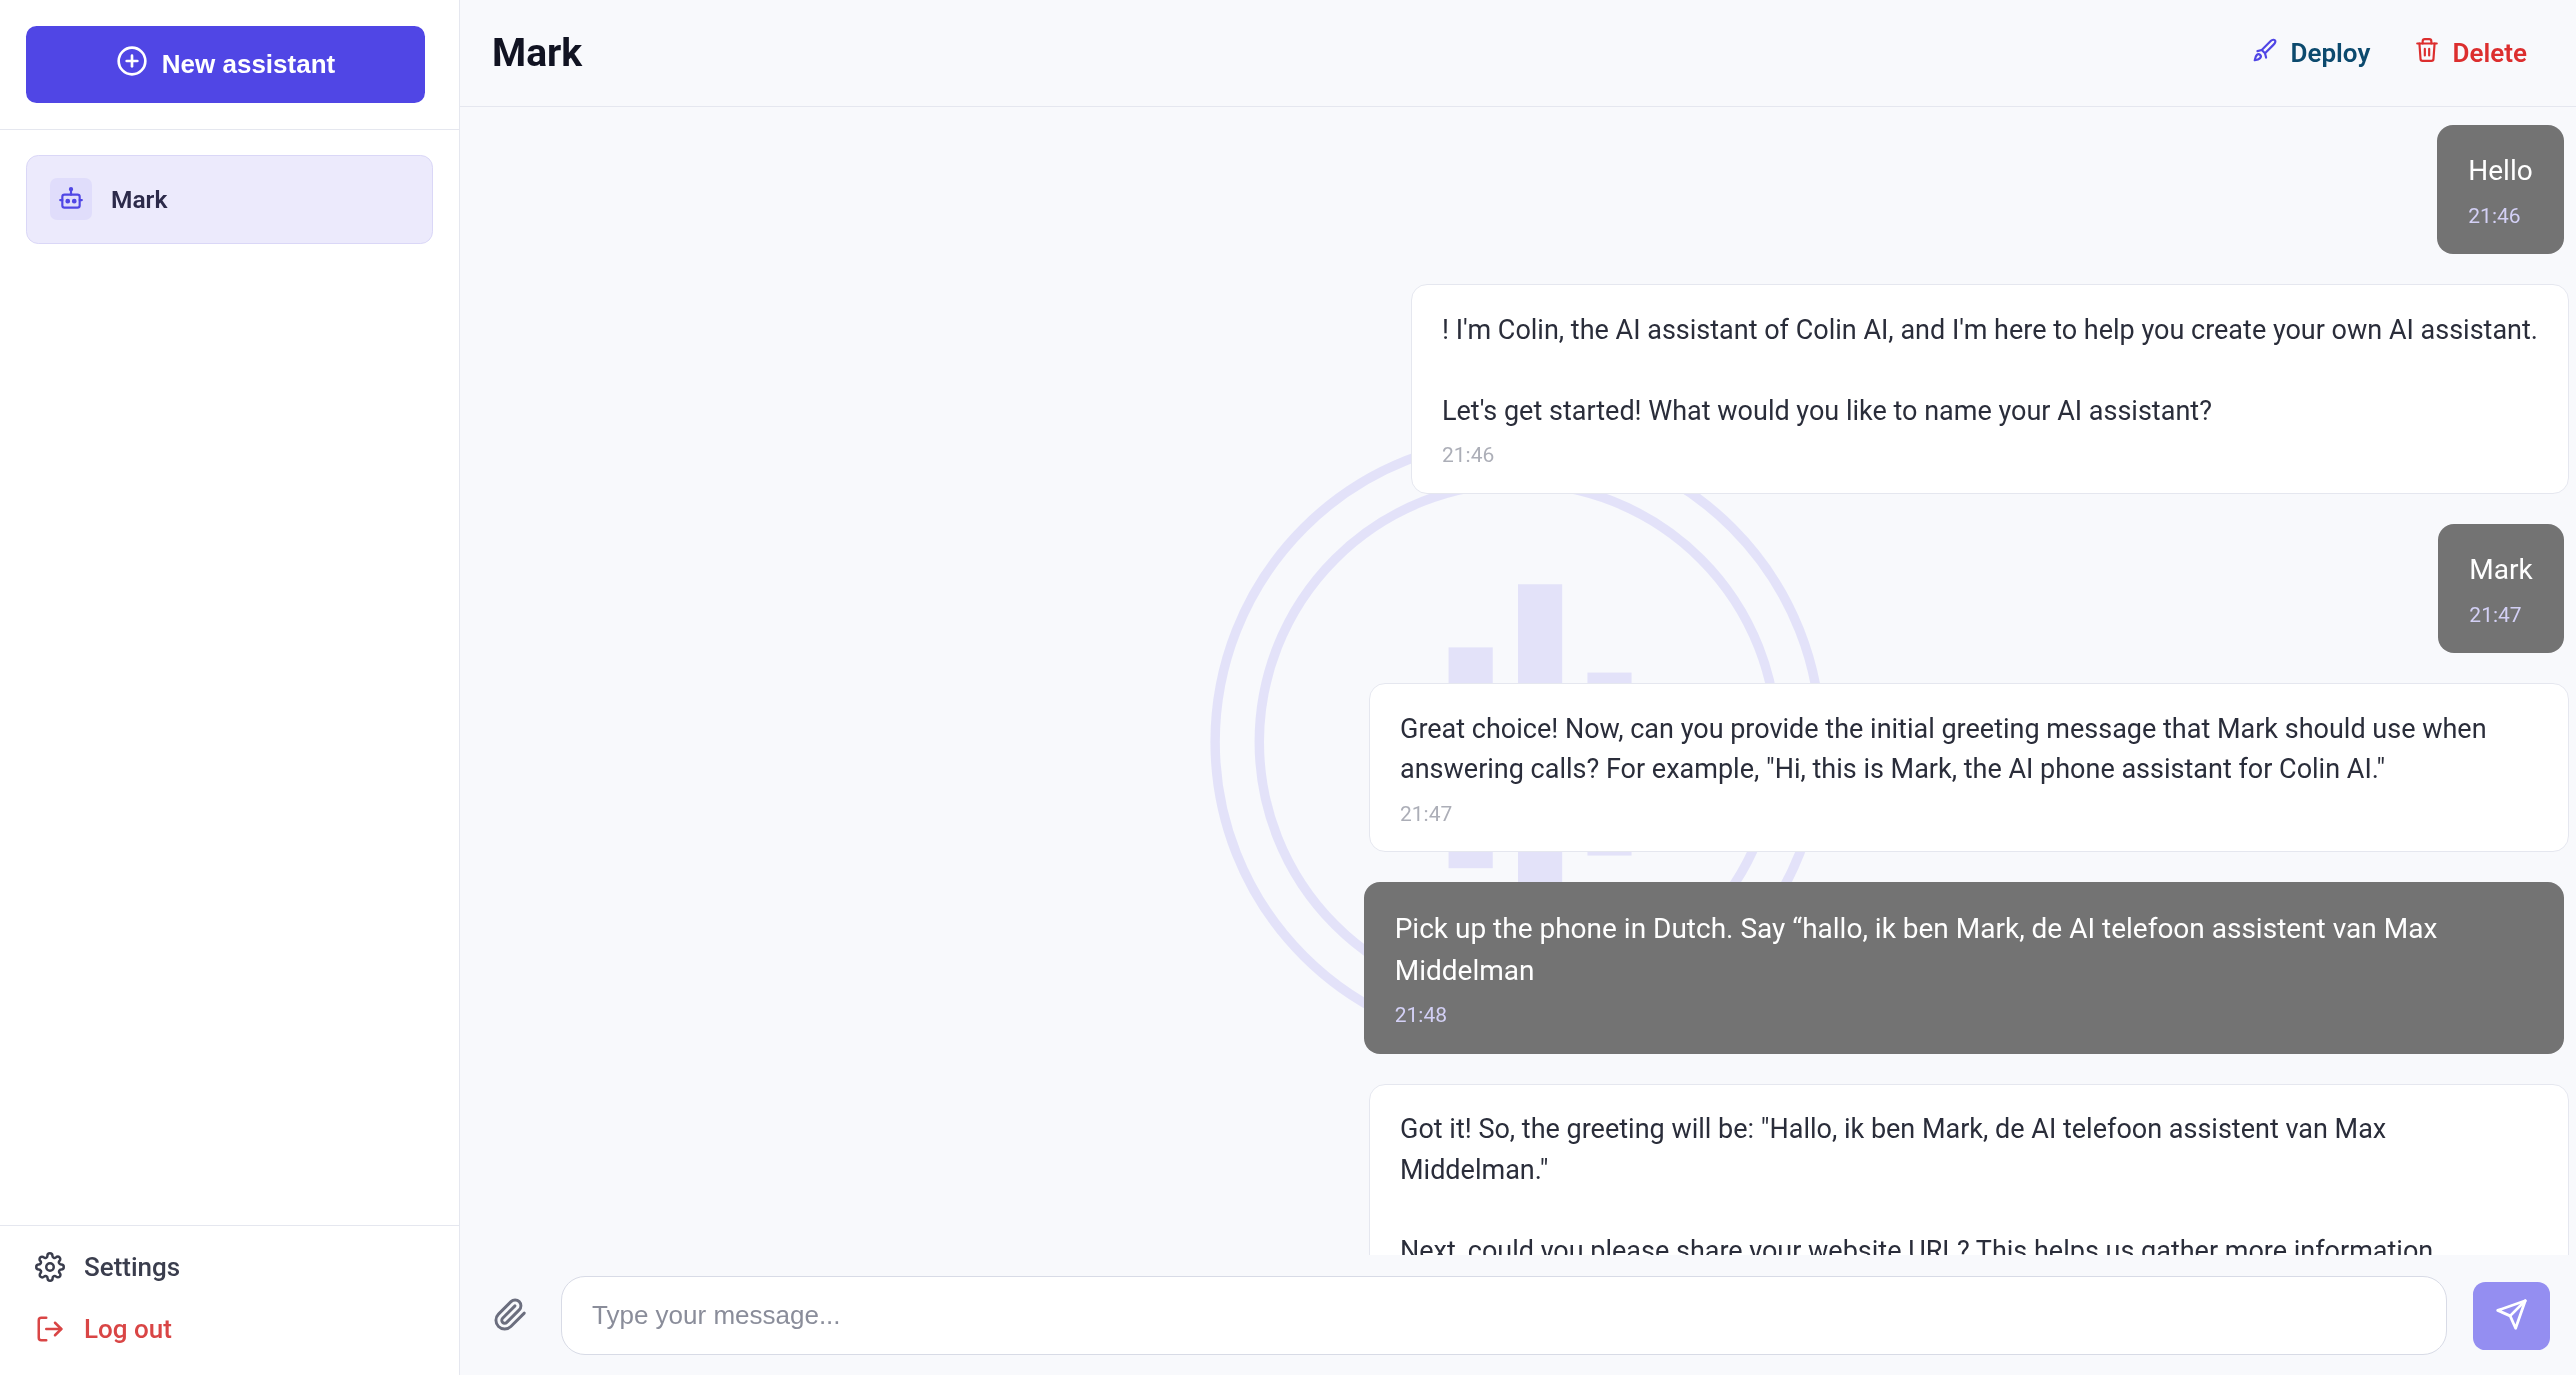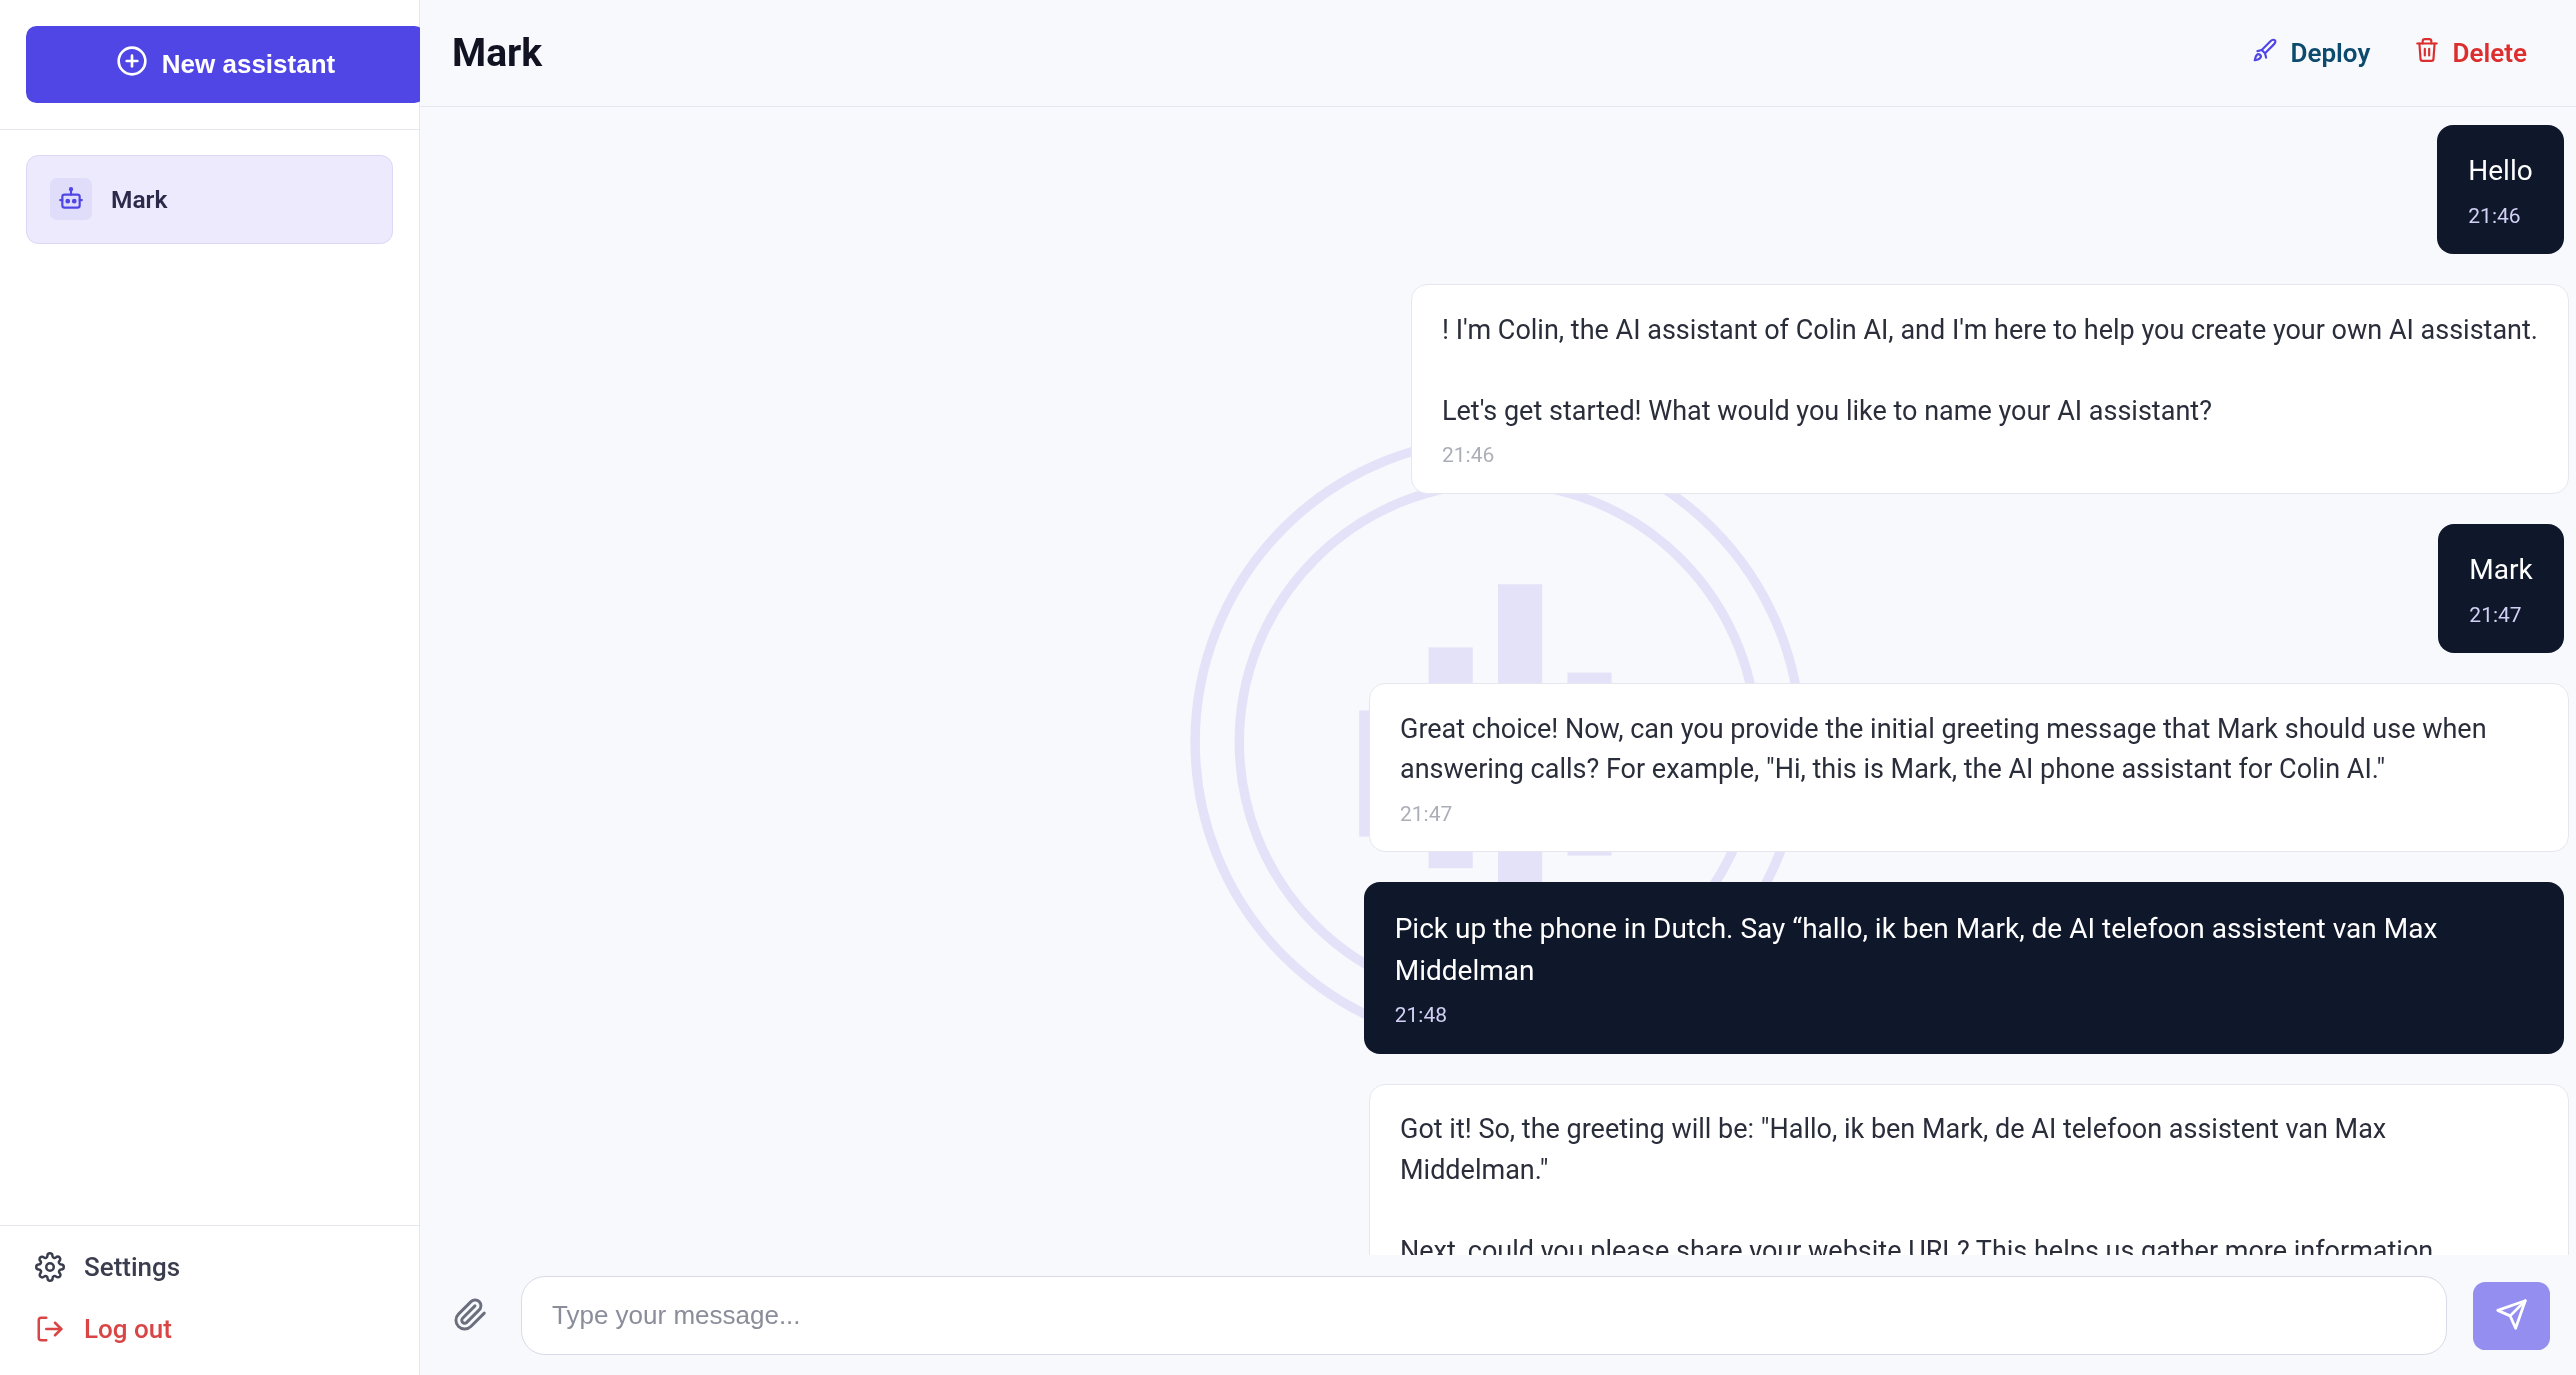--- a/index.html
+++ b/index.html
@@ -8,21 +8,21 @@
     background: #f8f9fc;
     color: #1f2333;
     width: 2576px;
     height: 1376px;
     overflow: hidden;
     transform-origin: top left;
   }
   .app { display: flex; height: 100%; }
   
   .sidebar {
-    width: 420px;
+    width: 460px;
     background: #ffffff;
     border-right: 0.9px solid #e5e7ef;
     display: flex;
     flex-direction: column;
   }
   .sidebar-top {
     padding: 26px 26px 26px 26px;
     border-bottom: 0.9px solid #e5e7ef;
   }
   .new-assistant-btn {
@@ -123,21 +123,21 @@
     font-size: 27px;
     line-height: 1.5;
     border: 0.9px solid transparent;
   }
   .them .bubble {
     background: #ffffff;
     border-color: #e5e7ef;
     color: #2a2d3a;
   }
   .me .bubble {
-    background: #0f172a;
+    background: #737373;
     color: #ffffff;
   }
   .bubble .text { white-space: pre-wrap; margin-bottom: 8.8px; }
   .bubble .time { font-size: 21px; opacity: 0.7; }
   .me .bubble .time { color: #d3d0f5; opacity: 1; }
   .them .bubble .time { color: #8a8d9a; }
 
   
   .me .bubble { font-size: 28px; }
   .me .bubble.small { min-width: 114px; }

